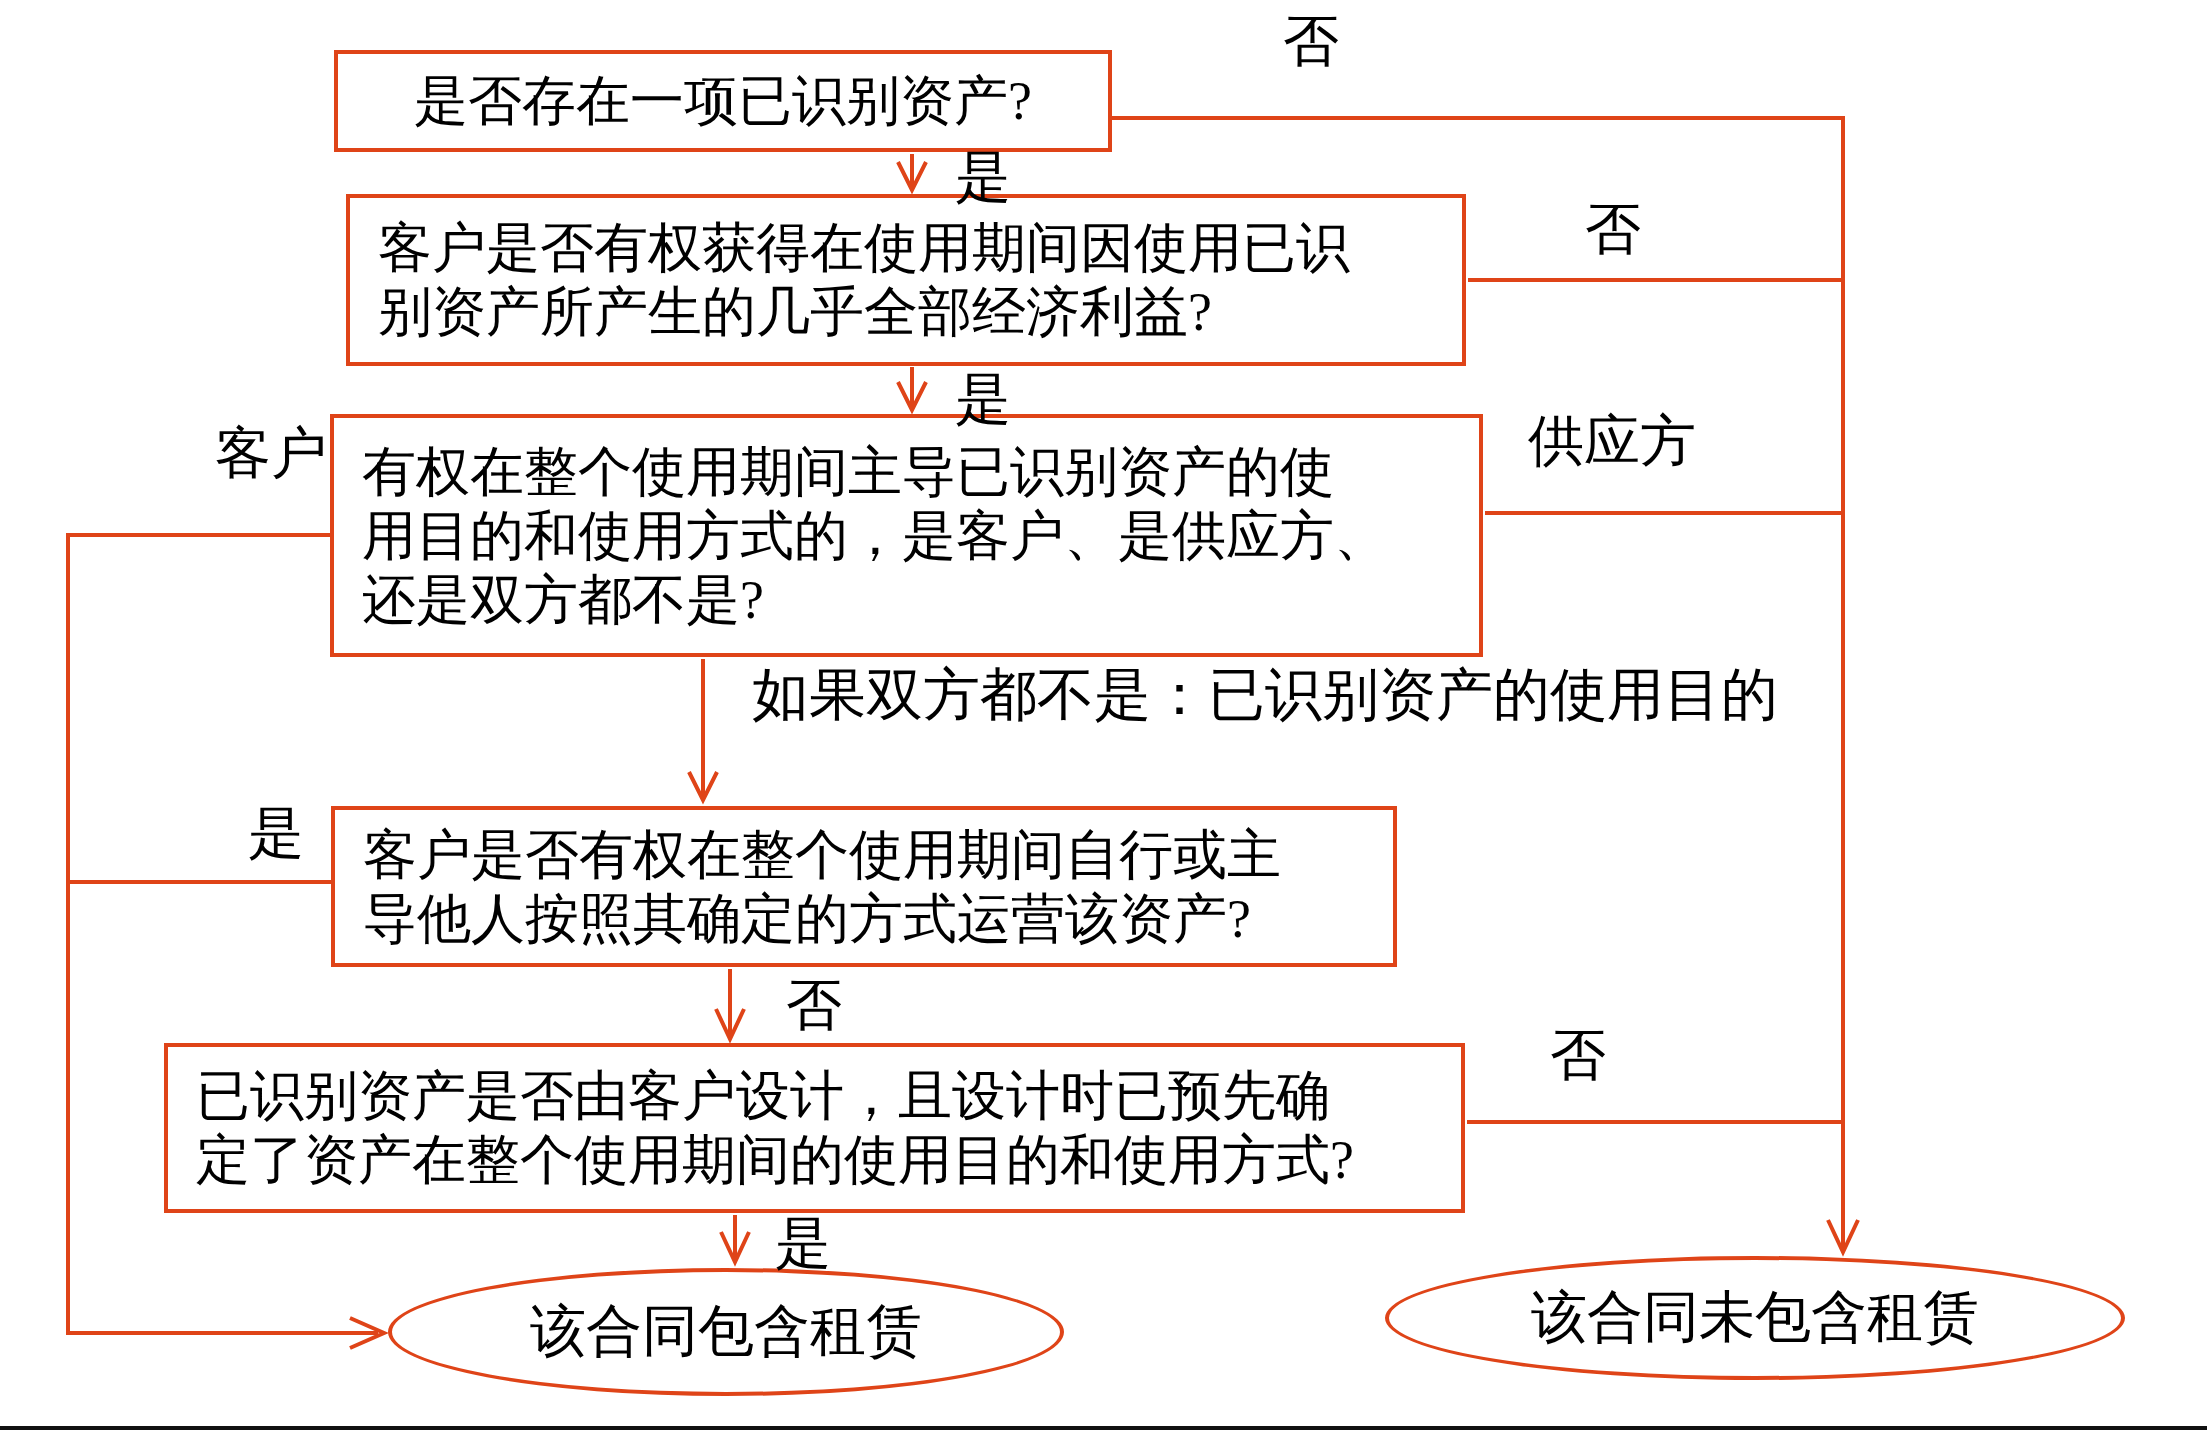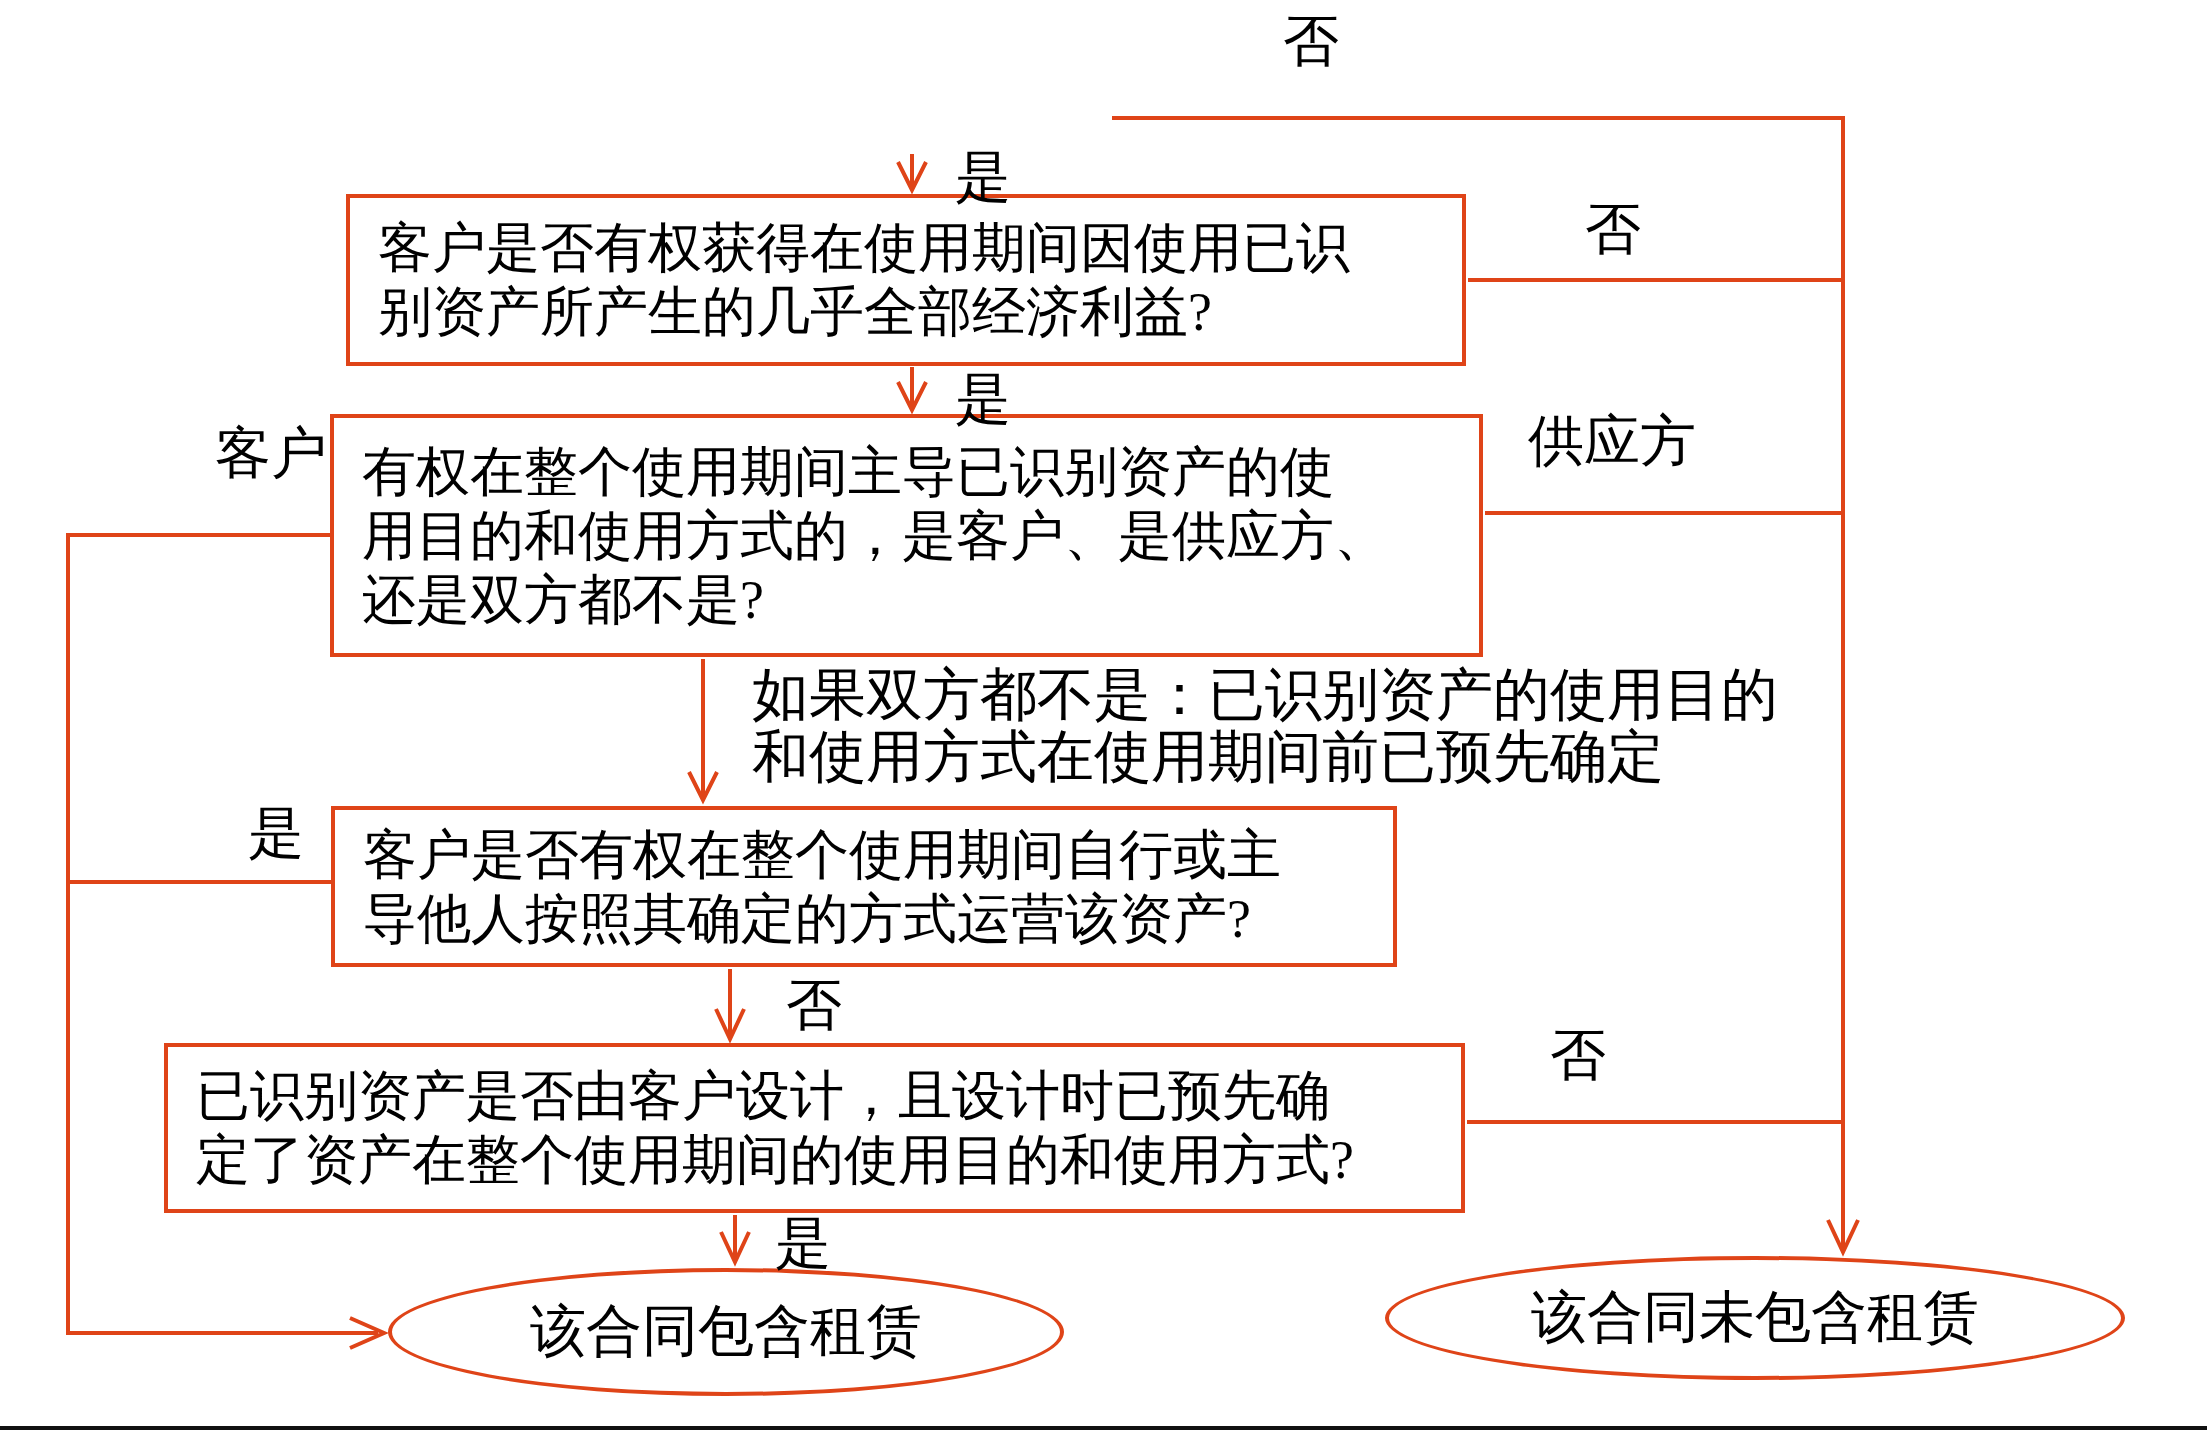--- a/index.html
+++ b/index.html
@@ -90,20 +90,23 @@
     <path d="M912 367 V408"></path>
     <path d="M898 382 L912 410 L926 382"></path>
     <path d="M703 659 V798"></path>
     <path d="M689 772 L703 800 L717 772"></path>
     <path d="M730 969 V1037"></path>
     <path d="M716 1009 L730 1039 L744 1009"></path>
     <path d="M735 1215 V1260"></path>
     <path d="M721 1232 L735 1262 L749 1232"></path>
   </svg>
 
+  <div class="box center q1">
+    <div>是否存在一项已识别资产?</div>
+  </div>
 
   <div class="box q2">
     <div>客户是否有权获得在使用期间因使用已识</div>
     <div>别资产所产生的几乎全部经济利益?</div>
   </div>
 
   <div class="box q3">
     <div>有权在整个使用期间主导已识别资产的使</div>
     <div>用目的和使用方式的，是客户、是供应方、</div>
     <div>还是双方都不是?</div>
@@ -127,21 +130,20 @@
   </div>
 
   <div class="lbl lbl-q1-no">否</div>
   <div class="lbl lbl-q1-yes">是</div>
   <div class="lbl lbl-q2-no">否</div>
   <div class="lbl lbl-q2-yes">是</div>
   <div class="lbl lbl-customer">客户</div>
   <div class="lbl lbl-supplier">供应方</div>
   <div class="note note-neither">
     <div>如果双方都不是：已识别资产的使用目的</div>
-    <div>和使用方式在使用期间前已预先确定</div>
   </div>
   <div class="lbl lbl-q4-yes">是</div>
   <div class="lbl lbl-q4-no">否</div>
   <div class="lbl lbl-q5-no">否</div>
   <div class="lbl lbl-q5-yes">是</div>
 
   <div class="bottom-rule"></div>
 </div>
 
 </body></html>

